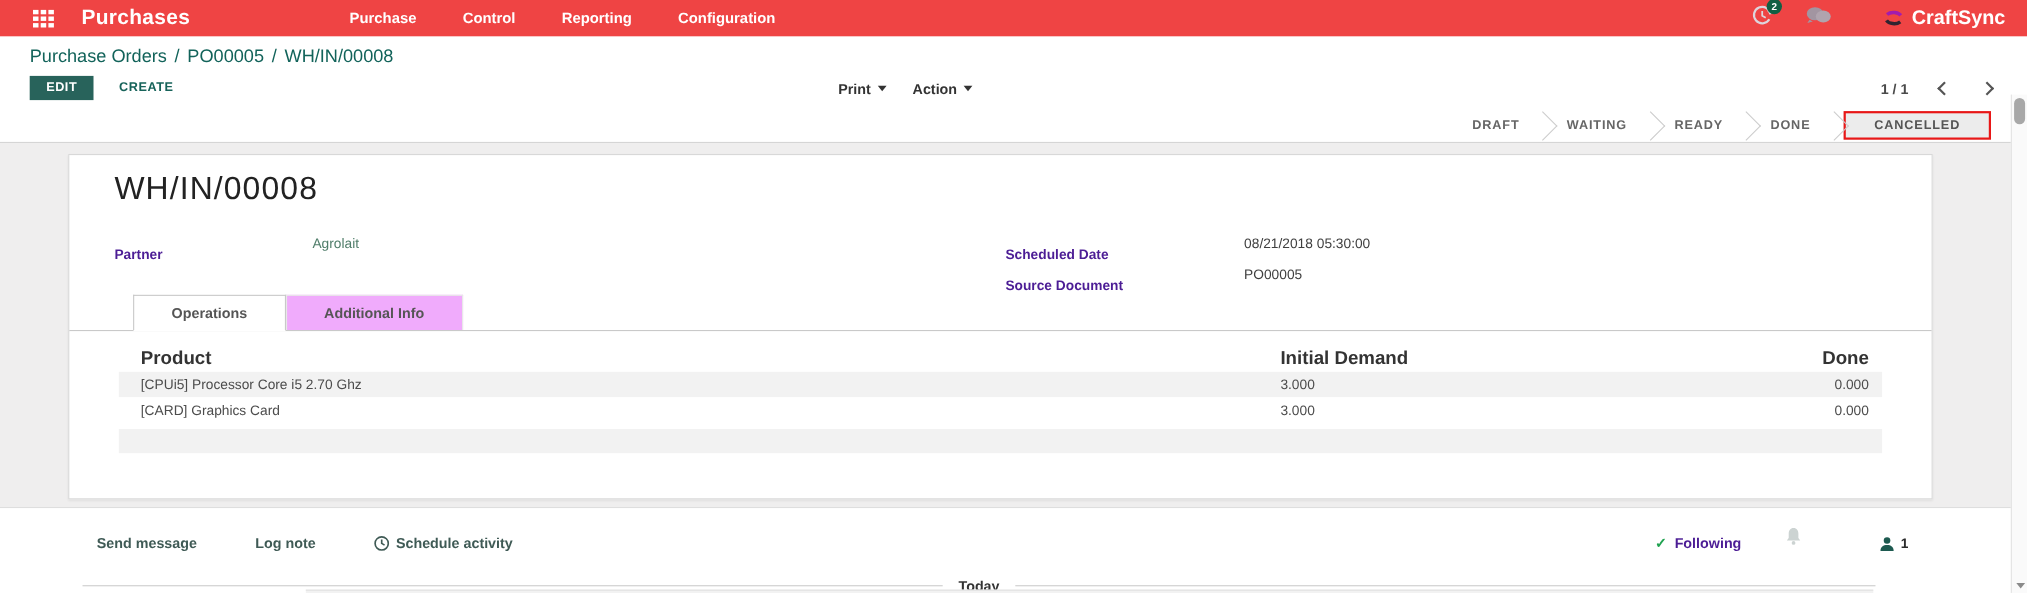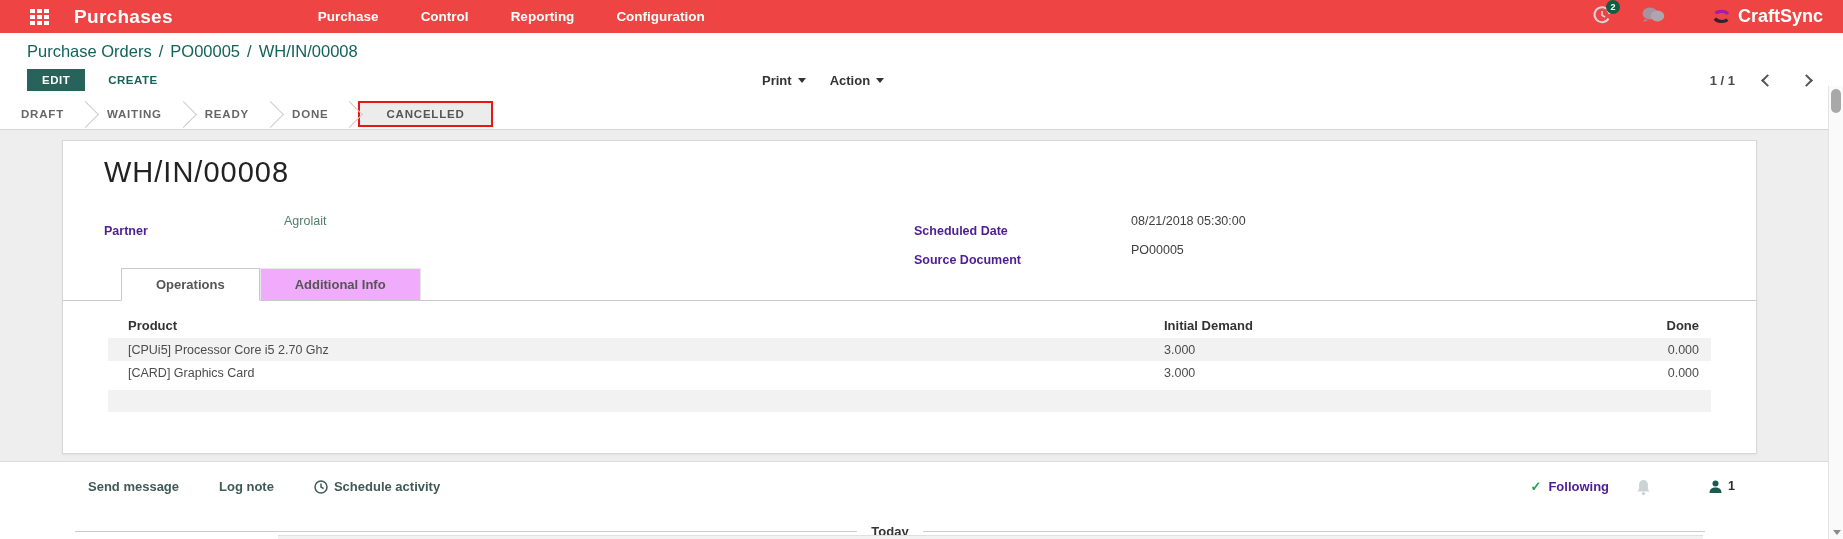--- a/index.html
+++ b/index.html
@@ -41,21 +41,21 @@
            border-top:5px solid #333; margin-left:6px; display:inline-block; }
   .pager { position:absolute; right:32px; top:40px; display:flex; align-items:center; }
   .pager-value { font-size:13px; font-weight:600; color:#4a4a4a; margin-right:28px; }
   .pager-arrow { width:9px; height:9px; border-left:2px solid #555; border-bottom:2px solid #555;
                  display:inline-block; cursor:pointer; }
   .arrow-prev { transform:rotate(45deg); margin-right:30px; }
   .arrow-next { transform:rotate(225deg); }
 
   
   .statusbar { height:31px; background:#fff; border-bottom:1px solid #d5d5d5;
-               display:flex; align-items:center; justify-content:flex-start;
+               display:flex; align-items:center; justify-content:flex-end;
                padding-right:33px; overflow:hidden; }
   .stage { font-size:11.5px; font-weight:700; color:#666; letter-spacing:.8px;
            padding:0 21px; cursor:pointer; white-space:nowrap; }
   .stage-sep { width:19px; height:19px; border-top:1px solid #ccc; border-right:1px solid #ccc;
                transform:rotate(45deg); margin:0 -9px; flex-shrink:0; }
   .stage-active-box { border:2px solid #e81717; background:#ececec; padding:5px 26px;
                       margin-left:8px; color:#555; }
 
   
   .form-bg { background:#efeeee; height:332px; border-bottom:1px solid #dcdcdc; position:relative; }
@@ -75,31 +75,31 @@
 
   .tabs { display:flex; align-items:center; padding-left:58px; margin-top:27px;
           border-bottom:1px solid #c9c9c9; height:33px; }
   .tab { font-size:13px; font-weight:600; color:#555; padding:8px 34px; cursor:pointer; }
   .tab.active { background:#fff; border:1px solid #c9c9c9; border-bottom:1px solid #fff;
                 margin-bottom:-1px; }
   .tab.inactive { background:#f0abfc; border:1px solid #e8e8e8; border-bottom:none; }
 
   .otable { margin:12px 45px 0 45px; }
   .trow { display:flex; align-items:center; padding:0 12px 0 20px; }
-  .thead { font-weight:700; font-size:13px; color:#333; height:25px; }
+  .thead { font-weight:700; font-size:17px; color:#333; height:25px; }
   .tbody-row { font-size:12.5px; color:#4c4c4c; height:23px; }
   .tbody-row.stripe { background:#f2f2f2; }
   .tbody-row.empty { margin-top:6px; height:22px; }
   .col-product { flex:1; }
   .col-demand { width:300px; color:inherit; }
   .col-done { width:235px; text-align:right; }
 
   
   .chatter { position:relative; background:#fff; padding-top:17px; }
-  .chatter-top { display:flex; align-items:flex-start; padding:0 108px 0 88px; }
+  .chatter-top { display:flex; align-items:flex-end; padding:0 108px 0 88px;gap:13px; }
   .ch-btn { font-size:13px; font-weight:600; color:#3f5a55; margin-right:40px;
             cursor:pointer; display:flex; align-items:center; }
   .ch-btn svg { margin-right:6px; }
   .following { margin-left:auto; display:flex; align-items:center; cursor:pointer; }
   .check { color:#21a351; font-weight:700; font-size:13px; margin-right:7px; }
   .following-label { font-size:13px; font-weight:700; color:#4c1d95; }
   .bell-wrap { margin-left:27px; cursor:pointer; }
   .followers-wrap { margin-left:58px; display:flex; align-items:center; cursor:pointer; }
   .follower-count { font-size:12.5px; font-weight:700; color:#2b2b2b; margin-left:6px; }
   .date-divider { display:flex; align-items:center; margin:24px 138px 0 75px; }

